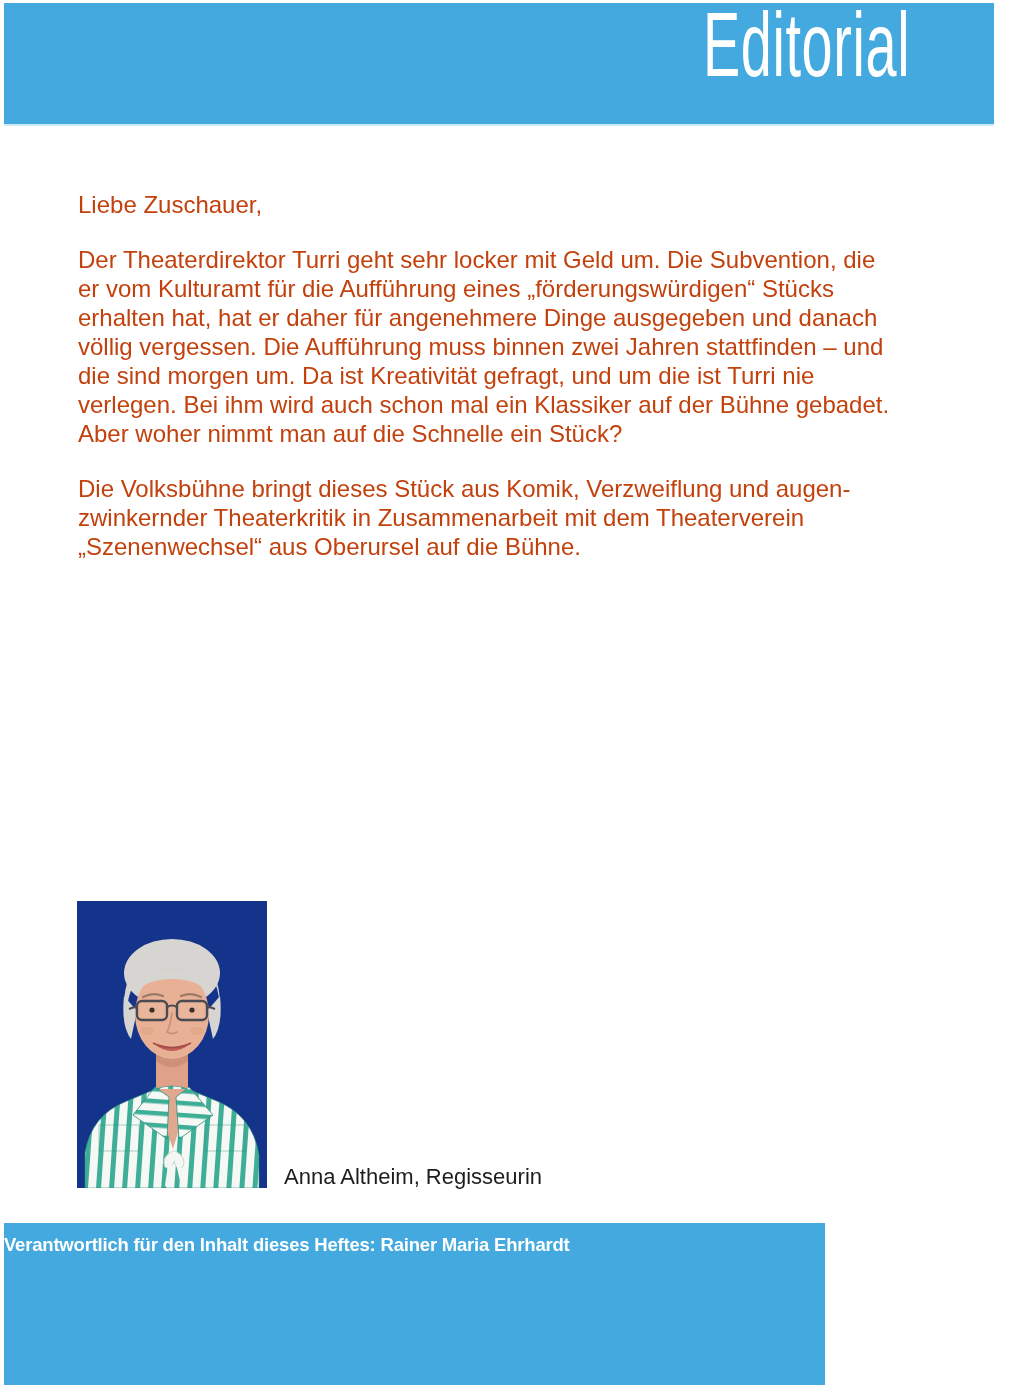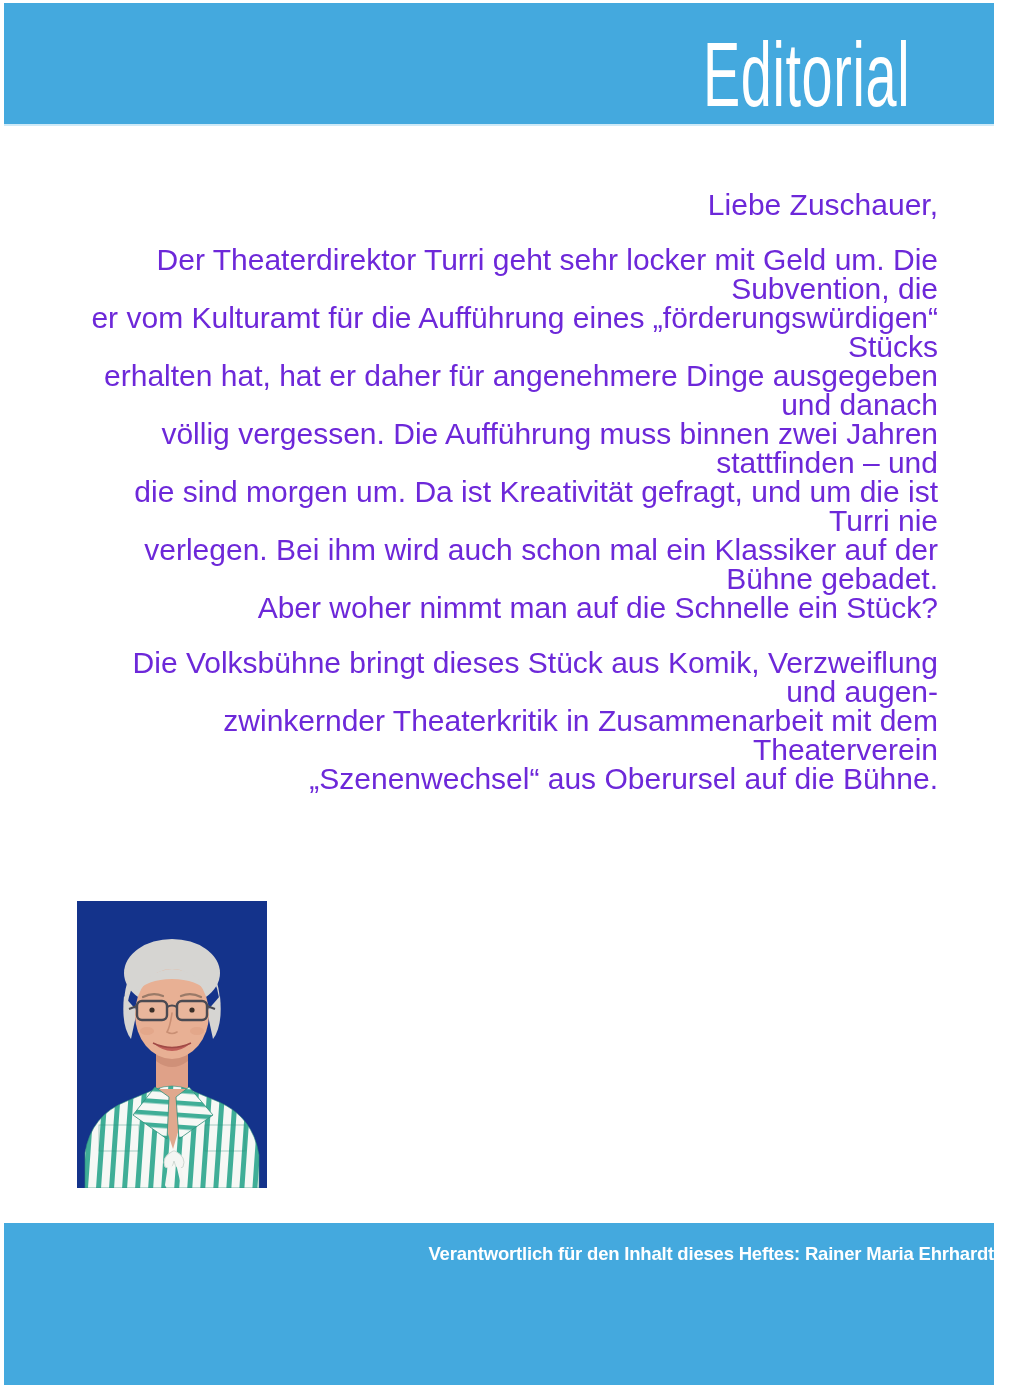--- a/index.html
+++ b/index.html
@@ -9,68 +9,67 @@
     position:relative;
     font-family:"Liberation Sans", sans-serif;
     overflow:hidden;
   }
   .page{position:absolute;inset:0;}
 
   
   .header-band{
     position:absolute;left:4px;top:3px;width:990px;height:123px;
     background:#44a9de;
-    display:flex;justify-content:flex-end;align-items:flex-end;
+    display:flex;justify-content:flex-end;align-items:flex-start;
     padding:0 84px 6px 0;box-sizing:border-box;
     border-bottom:2px solid #cfeaf7;
   }
   .editorial-title{
     color:#ffffff;
     font-size:90px;
     line-height:0.95;
     font-weight:400;
     display:inline-block;
     transform:scaleX(0.62);
     transform-origin:right bottom;
     letter-spacing:1px;
     white-space:nowrap;
   }
 
   
   .body-text{
     position:absolute;left:78px;top:190px;width:860px;
-    color:#6d28d9;
-    font-size:30px;
+    color:#c2410c;
+    font-size:24px;
     line-height:29px;
-    text-align:right;
   }
   .body-text p{
     margin:0 0 26px 0;
     white-space:pre-line;
   }
 
   
   .portrait{
     position:absolute;left:77px;top:901px;width:190px;height:287px;
     margin:0;
   }
   .portrait svg{display:block;width:100%;height:100%;}
 
   .photo-caption{
     position:absolute;left:284px;top:1162px;
     color:#1d1d1d;font-size:22px;line-height:29px;
   }
 
   
   .footer-band{
-    position:absolute;left:4px;top:1223px;width:990px;height:162px;
+    position:absolute;left:4px;top:1223px;width:821px;height:162px;
     background:#44a9de;
     box-sizing:border-box;
-    padding-top:18px;
-    text-align:right;
+    padding-top:9px;
+    text-align:left;
   }
   .footer-band .f-line{
     color:#ffffff;
     font-size:18.5px;
     line-height:25px;
     font-weight:700;
     letter-spacing:-0.2px;
   }
 </style>
 </head>
@@ -150,18 +149,19 @@
       <path d="M95,112 Q93,126 90,131 Q95,134 100,131" stroke="#c98f74" stroke-width="1.6" fill="none" stroke-linecap="round"></path>
 
       <path d="M76,142 Q95,150 114,142 Q95,158 76,142 Z" fill="#bf5e58"></path>
       <path d="M76,142 Q95,151 114,142" stroke="#a04a46" stroke-width="1.4" fill="none"></path>
 
       <ellipse cx="70" cy="130" rx="7" ry="4" fill="#dd9d80" opacity="0.5"></ellipse>
       <ellipse cx="120" cy="130" rx="7" ry="4" fill="#dd9d80" opacity="0.5"></ellipse>
     </svg>
   </figure>
 
+  <span class="photo-caption">Anna Altheim, Regisseurin</span>
 
   <footer class="footer-band">
     <div class="f-line">Verantwortlich für den Inhalt dieses Heftes: Rainer Maria Ehrhardt</div>
   </footer>
 
 </div>
 
 </body></html>

